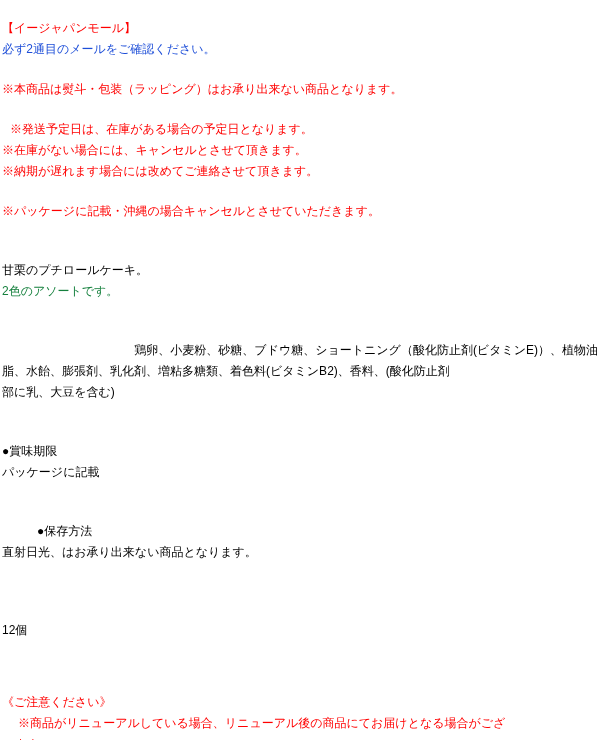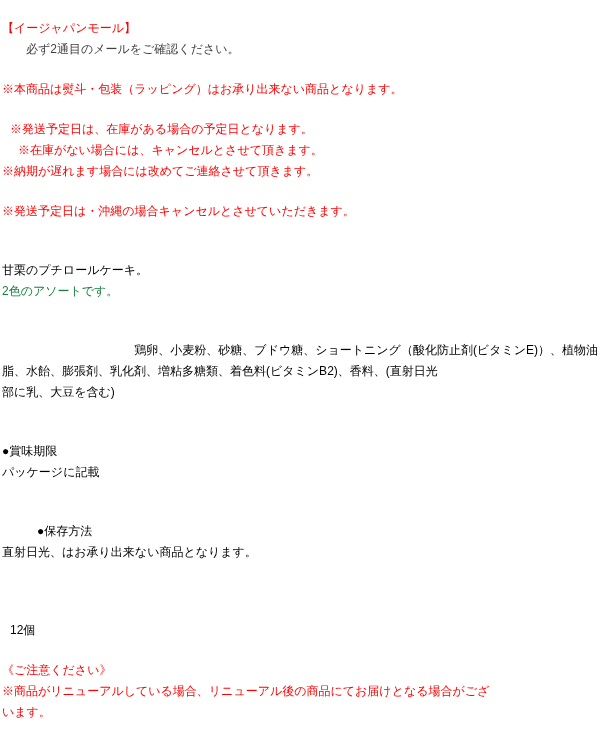--- a/index.html
+++ b/index.html
@@ -31,48 +31,48 @@
     height: 19px;
     line-height: 19px;
   }
 </style>
 </head>
 <body>
 
 <div class="page">
   <div class="text-block" id="lines-container">
       <div class="line" style="color: rgb(255, 0, 0);">【イージャパンモール】</div>
-      <div class="line" style="color: #404040; margin-left: 24px;">必ず2通目のメールをご確認ください。</div>
+      <div class="line" style="color: #1d4ed8;">必ず2通目のメールをご確認ください。</div>
       <div class="line blank" style="color: rgb(255, 0, 0);"></div>
       <div class="line" style="color: rgb(255, 0, 0);">※本商品は熨斗・包装（ラッピング）はお承り出来ない商品となります。</div>
       <div class="line blank" style="color: rgb(255, 0, 0);"></div>
       <div class="line" style="color: rgb(255, 0, 0); margin-left: 8px;">※発送予定日は、在庫がある場合の予定日となります。</div>
-      <div class="line" style="color: rgb(255, 0, 0); margin-left: 16px;">※在庫がない場合には、キャンセルとさせて頂きます。</div>
+      <div class="line" style="color: rgb(255, 0, 0);">※在庫がない場合には、キャンセルとさせて頂きます。</div>
       <div class="line" style="color: rgb(255, 0, 0);">※納期が遅れます場合には改めてご連絡させて頂きます。</div>
       <div class="line blank" style="color: rgb(255, 0, 0);"></div>
-      <div class="line" style="color: rgb(255, 0, 0);">※発送予定日は・沖縄の場合キャンセルとさせていただきます。</div>
+      <div class="line" style="color: rgb(255, 0, 0);">※パッケージに記載・沖縄の場合キャンセルとさせていただきます。</div>
       <div class="line blank" style="color: rgb(0, 0, 0);"></div>
       <div class="line blank" style="color: rgb(0, 0, 0);"></div>
       <div class="line" style="color: rgb(0, 0, 0);">甘栗のプチロールケーキ。</div>
       <div class="line" style="color: #15803d;">2色のアソートです。</div>
       <div class="line blank" style="color: rgb(0, 0, 0);"></div>
       <div class="line blank" style="color: rgb(0, 0, 0);"></div>
       <div class="line" style="color: rgb(0, 0, 0); text-align: right;">鶏卵、小麦粉、砂糖、ブドウ糖、ショートニング（酸化防止剤(ビタミンE)）、植物油</div>
-      <div class="line" style="color: rgb(0, 0, 0);">脂、水飴、膨張剤、乳化剤、増粘多糖類、着色料(ビタミンB2)、香料、(直射日光</div>
+      <div class="line" style="color: rgb(0, 0, 0);">脂、水飴、膨張剤、乳化剤、増粘多糖類、着色料(ビタミンB2)、香料、(酸化防止剤</div>
       <div class="line" style="color: rgb(0, 0, 0);">部に乳、大豆を含む)</div>
       <div class="line blank" style="color: rgb(0, 0, 0);"></div>
       <div class="line blank" style="color: rgb(0, 0, 0);"></div>
       <div class="line" style="color: rgb(0, 0, 0);">●賞味期限</div>
       <div class="line" style="color: rgb(0, 0, 0);">パッケージに記載</div>
       <div class="line blank" style="color: rgb(0, 0, 0);"></div>
       <div class="line blank" style="color: rgb(0, 0, 0);"></div>
       <div class="line" style="color: rgb(0, 0, 0); margin-left: 35px;">●保存方法</div>
       <div class="line" style="color: rgb(0, 0, 0);">直射日光、はお承り出来ない商品となります。</div>
       <div class="line blank" style="color: rgb(0, 0, 0);"></div>
       <div class="line blank" style="color: rgb(0, 0, 0);"></div>
       <div class="line blank" style="color: rgb(0, 0, 0);"></div>
-      <div class="line" style="color: rgb(0, 0, 0); margin-left: 8px;">12個</div>
+      <div class="line" style="color: rgb(0, 0, 0);">12個</div>
       <div class="line blank" style="color: rgb(0, 0, 0);"></div>
-      <div class="line" style="color: rgb(255, 0, 0);">《ご注意ください》</div>
-      <div class="line" style="color: rgb(255, 0, 0);">※商品がリニューアルしている場合、リニューアル後の商品にてお届けとなる場合がござ</div>
+      <div class="line" style="color: rgb(255, 0, 0); margin-top: 32px;">《ご注意ください》</div>
+      <div class="line" style="color: rgb(255, 0, 0); margin-left: 16px;">※商品がリニューアルしている場合、リニューアル後の商品にてお届けとなる場合がござ</div>
       <div class="line" style="color: rgb(255, 0, 0);">います。</div>
     </div>
 </div>
 
 </body></html>

